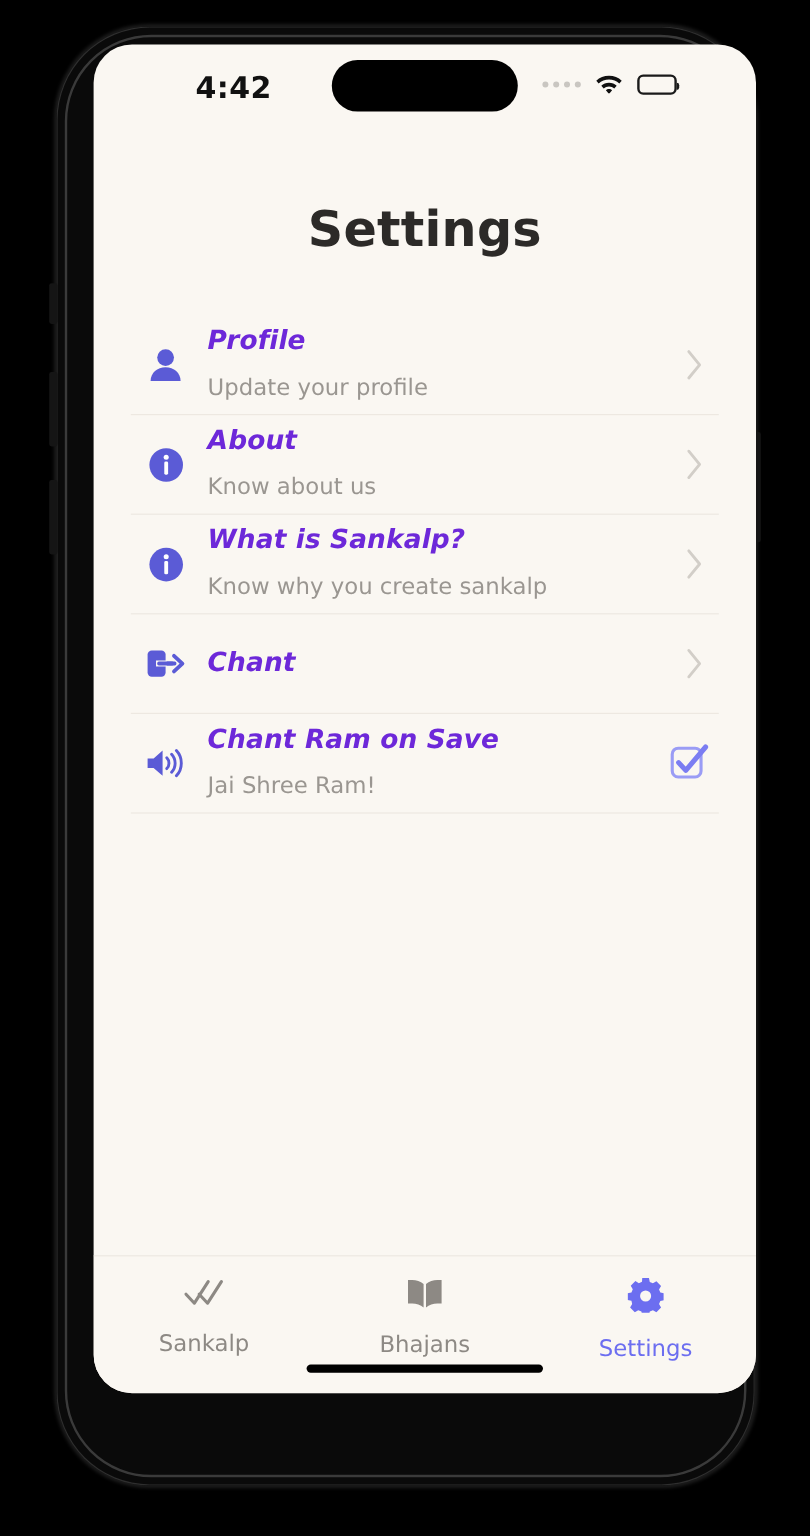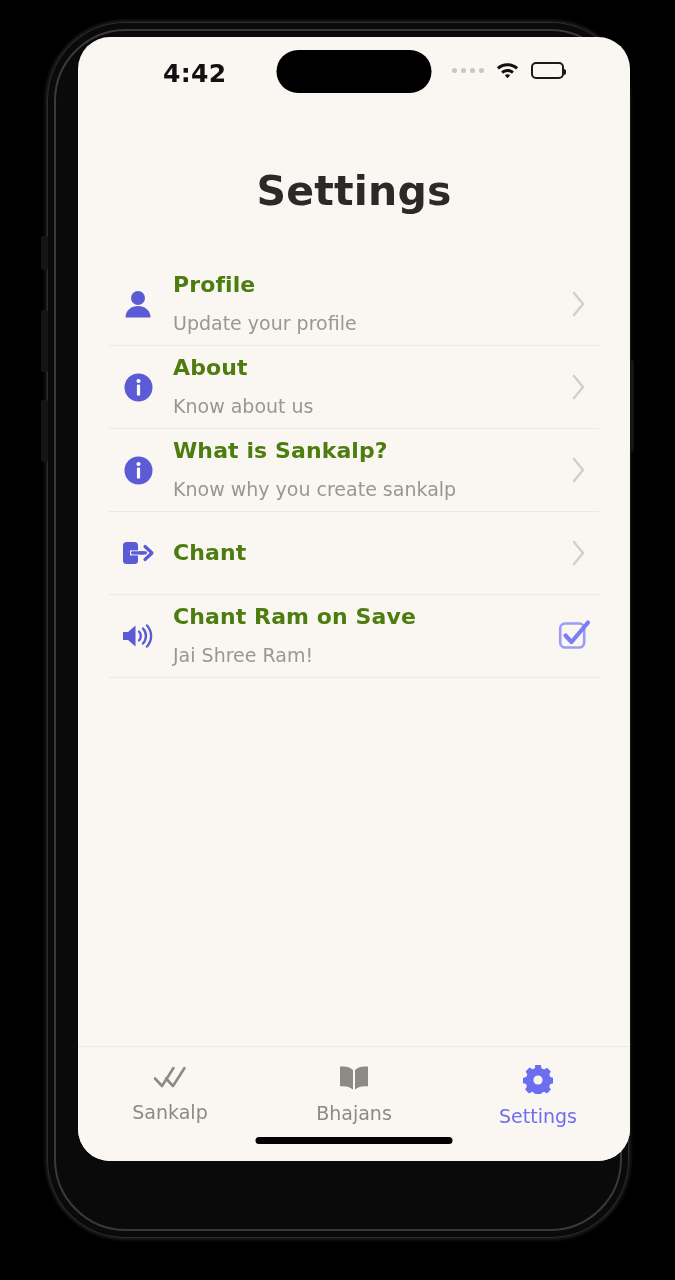--- a/index.html
+++ b/index.html
@@ -87,40 +87,40 @@
     display:flex; align-items:center;
     height:83px;
     border-bottom:1px solid #EDE8E1;
   }
   .item-icon{
     width:58px; flex:0 0 58px;
     display:flex; align-items:center; justify-content:center;
   }
   .item-text{ flex:1 1 auto; padding-left:6px; }
   .item-title{
-    font-size:22px; font-weight:700; color:#4d7c0f;
-    line-height:1.22; letter-spacing:.1px;
+    font-size:22px; font-weight:700; color:#6d28d9;
+    line-height:1.22; letter-spacing:.1px;font-style:italic;
   }
   .item-sub{
     font-size:19px; color:#9a9691; line-height:1.26; margin-top:14px;
   }
   .item-chevron{ flex:0 0 40px; display:flex; justify-content:center; }
   .item-trailing-check{ flex:0 0 50px; display:flex; justify-content:center; }
 
   
   #tab-bar{
     position:absolute; left:0; right:0; bottom:0;
     height:115px;
     border-top:1px solid #EDE8E1;
     display:flex; align-items:flex-start; justify-content:space-around;
     padding-top:17px;
     background:#FAF7F2;
   }
   .tab-item{
-    display:flex; flex-direction:column; align-items:center; gap:7px;
+    display:flex; flex-direction:column; align-items:center; gap:15px;
     width:33%;
   }
   .tab-label{ font-size:19px; color:#8d8984; }
   .tab-item.active .tab-label{ color:#6c6ef0; }
   #home-indicator{
     position:absolute; bottom:17px; left:50%; transform:translateX(-50%);
     width:197px; height:7px; background:#000; border-radius:4px;
   }
 </style>
 </head>

